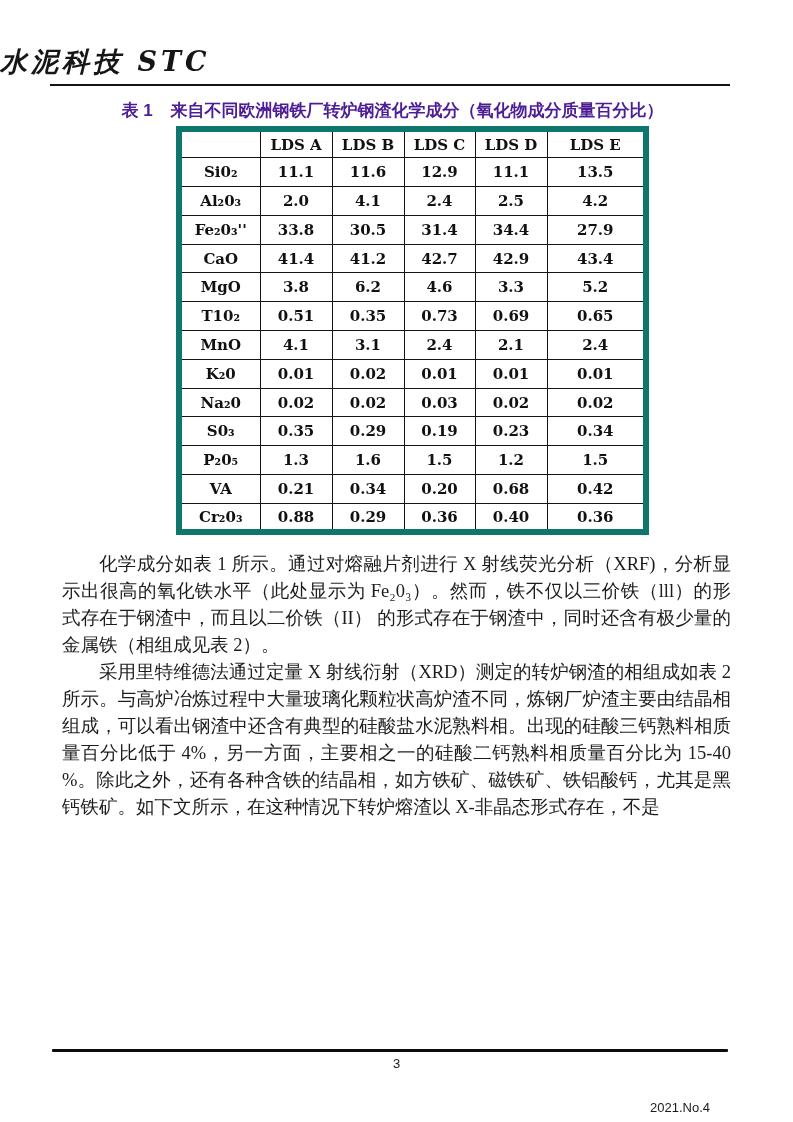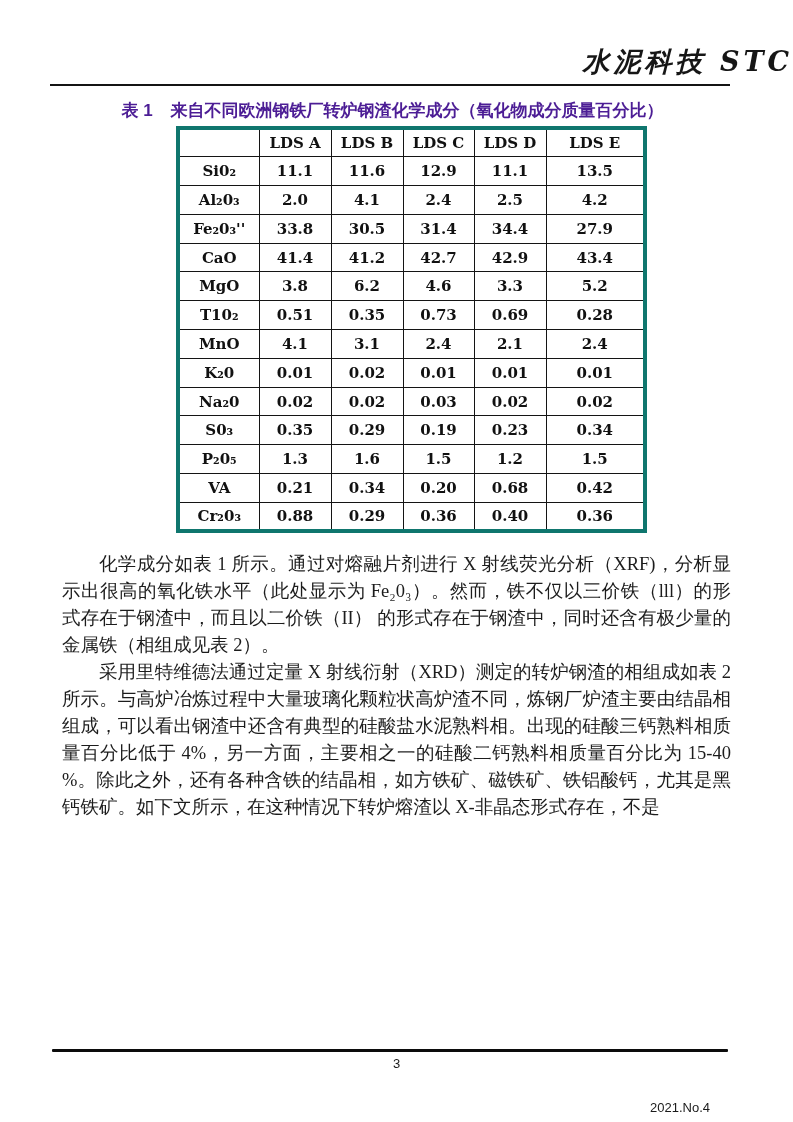--- a/index.html
+++ b/index.html
@@ -11,28 +11,27 @@
     margin: 0 auto;
     background: #ffffff;
     color: #1a1a1a;
     font-family: "Liberation Serif", "DejaVu Serif", serif;
     overflow: hidden;
   }
   
   .journal-title {
     position: absolute;
     top: 44px; left: 0; right: 0;
-    text-align: right;
+    text-align: left;
     font-family: "DejaVu Serif", serif;
     font-style: italic;
     font-weight: bold;
     font-size: 27px;
     letter-spacing: 4px;
     color: #161616;
-    padding-left: 44px;
   }
   .header-rule {
     position: absolute;
     top: 84px; left: 50px;
     width: 680px; height: 2px;
     background: #141414;
   }
   
   .table-caption {
     position: absolute;
@@ -58,21 +57,21 @@
     color: #111;
   }
   table.comp-table th, table.comp-table td {
     border: 1.6px solid #141414;
     height: 28.8px;
     text-align: center;
     vertical-align: middle;
     padding: 0 2px;
     font-weight: bold;
   }
-  table.comp-table { border: 4px solid #0f766e; }
+  table.comp-table { border: 6px solid #0f766e; }
   
   .body-text {
     position: absolute;
     top: 551px; left: 62px;
     width: 669px;
     font-size: 18.5px;
     line-height: 27px;
     text-align: justify;
     color: #1c1c1c;
   }
@@ -174,21 +173,21 @@
         <td>4.6</td>
         <td>3.3</td>
         <td>5.2</td>
       </tr>
       <tr>
         <th>T10₂</th>
         <td>0.51</td>
         <td>0.35</td>
         <td>0.73</td>
         <td>0.69</td>
-        <td>0.28</td>
+        <td>0.65</td>
       </tr>
       <tr>
         <th>MnO</th>
         <td>4.1</td>
         <td>3.1</td>
         <td>2.4</td>
         <td>2.1</td>
         <td>2.4</td>
       </tr>
       <tr>

